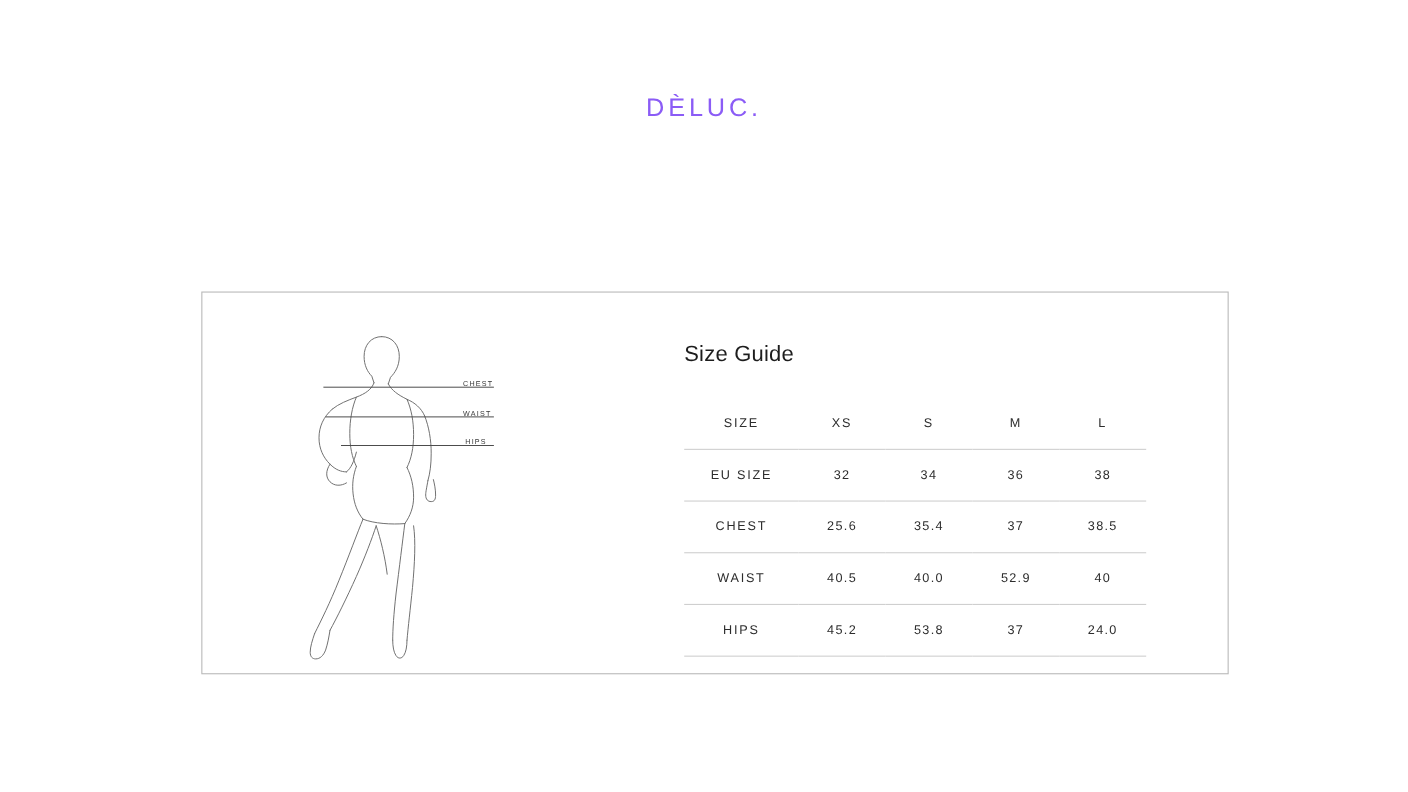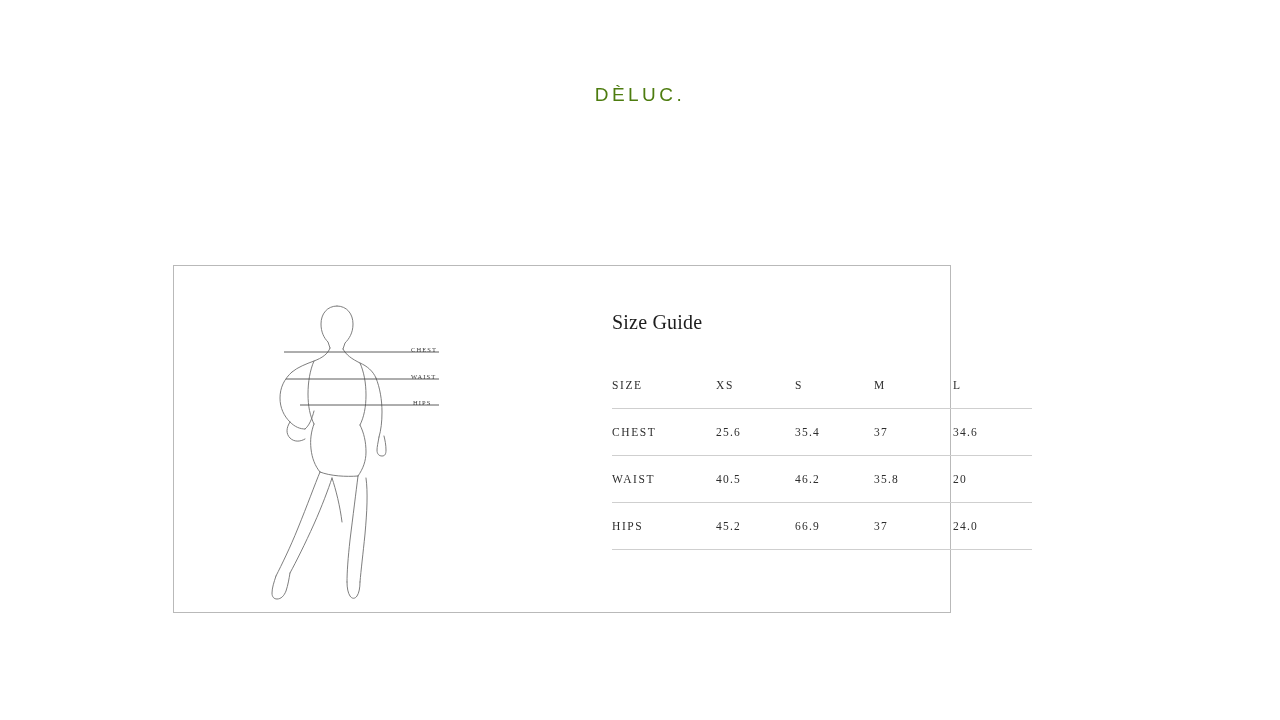--- a/index.html
+++ b/index.html
@@ -16,37 +16,36 @@
     overflow: hidden;
   }
 
   
   .brand {
     position: absolute;
     top: 84px;
     left: 0;
     width: 1280px;
     text-align: center;
-    font-size: 19px;
+    font-size: 23px;
     letter-spacing: 3.5px;
     font-weight: 400;
-    color: #4d7c0f;
+    color: #8b5cf6;
     white-space: pre;
   }
 
   
   .card {
     position: absolute;
-    left: 173px;
+    left: 183px;
     top: 265px;
-    width: 778px;
+    width: 934px;
     height: 348px;
     border: 1px solid #b9b9b9;
     box-sizing: border-box;
-    font-family: Liberation Serif, serif;
   }
 
   
   .figure-panel {
     position: absolute;
     left: 0;
     top: 0;
     width: 440px;
     height: 346px;
   }
@@ -86,21 +85,21 @@
   }
   table.size-table col.c-label { width: 104px; }
   table.size-table col.c-val { width: 79px; }
 
   table.size-table th,
   table.size-table td {
     font-size: 11.5px;
     font-weight: 400;
     letter-spacing: 1.6px;
     color: #2d2d2d;
-    text-align: left;
+    text-align: center;
     padding: 0;
     height: 46px;
     vertical-align: middle;
     white-space: pre;
   }
   table.size-table thead th {
     border-bottom: 1px solid #cfcfcf;
   }
   table.size-table tbody td {
     border-bottom: 1px solid #cfcfcf;
@@ -183,36 +182,43 @@
         <tr>
           <th>SIZE</th>
           <th>XS</th>
           <th>S</th>
           <th>M</th>
           <th>L</th>
         </tr>
       </thead>
       <tbody>
         <tr>
+          <td>EU SIZE</td>
+          <td class="num">32</td>
+          <td class="num">34</td>
+          <td class="num">36</td>
+          <td class="num">38</td>
+        </tr>
+        <tr>
           <td>CHEST</td>
           <td class="num">25.6</td>
           <td class="num">35.4</td>
           <td class="num">37</td>
-          <td class="num">34.6</td>
+          <td class="num">38.5</td>
         </tr>
         <tr>
           <td>WAIST</td>
           <td class="num">40.5</td>
-          <td class="num">46.2</td>
-          <td class="num">35.8</td>
-          <td class="num">20</td>
+          <td class="num">40.0</td>
+          <td class="num">52.9</td>
+          <td class="num">40</td>
         </tr>
         <tr>
           <td>HIPS</td>
           <td class="num">45.2</td>
-          <td class="num">66.9</td>
+          <td class="num">53.8</td>
           <td class="num">37</td>
           <td class="num">24.0</td>
         </tr>
       </tbody>
     </table>
   </div>
 </div>
 
 </body></html>

